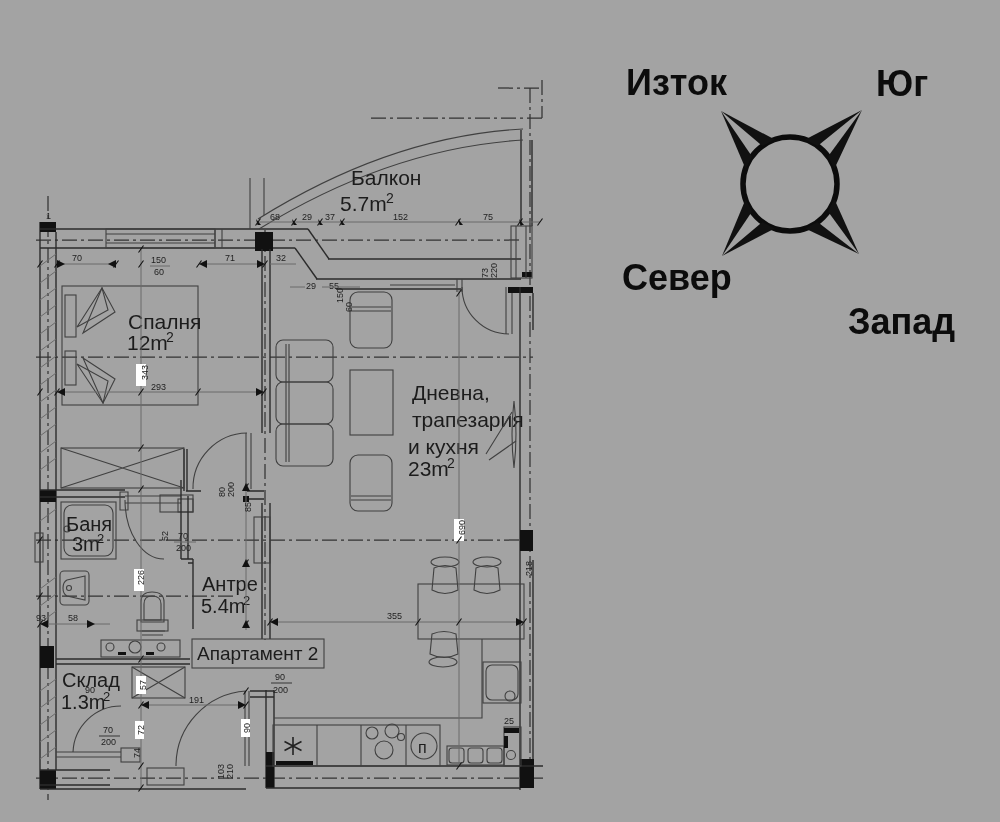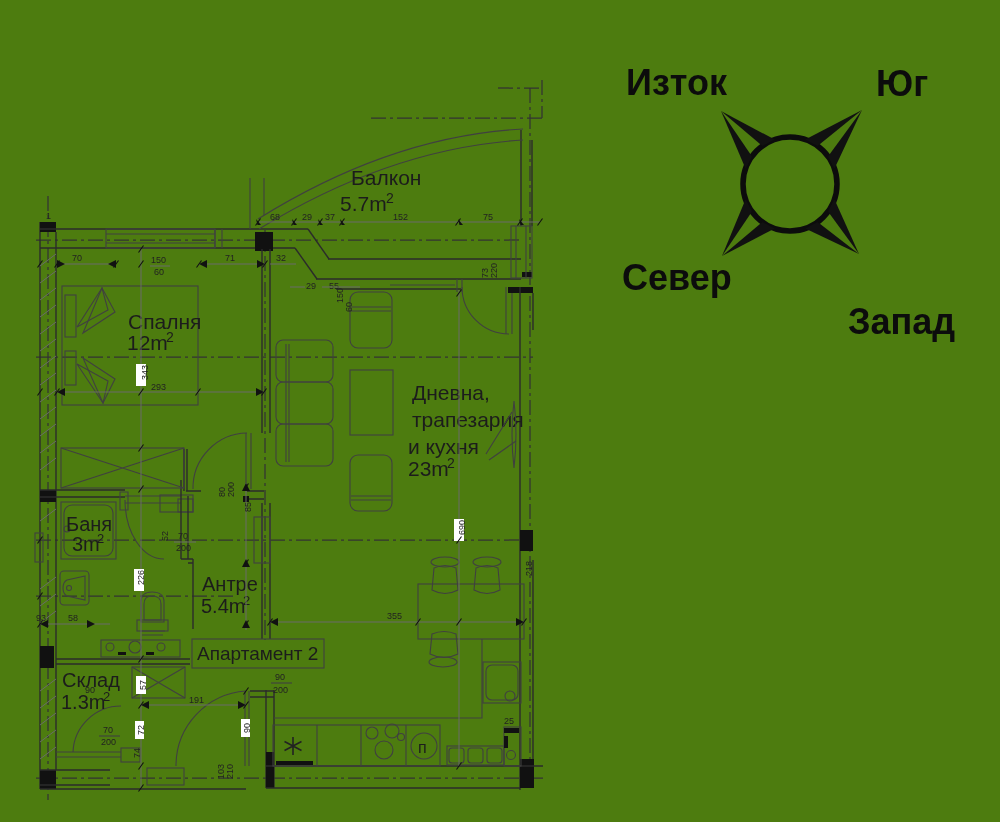--- a/index.html
+++ b/index.html
@@ -1,16 +1,16 @@
 <!DOCTYPE html>
 <html><head>
 <meta charset="utf-8">
 <style>
 html,body{margin:0;padding:0;background:#fff;}
-#c{position:relative;width:1000px;height:822px;background:#4d7c0f;overflow:hidden;
+#c{position:relative;width:1000px;height:822px;background:#a3a3a3;overflow:hidden;
    font-family:"Liberation Sans", sans-serif;}
 svg{position:absolute;top:0;left:0;}
 .w{stroke:#2b2b2b;stroke-width:1.4;fill:none}
 .t{stroke:#404040;stroke-width:1.1;fill:none}
 .tk{stroke:#6a6a6a;stroke-width:1;fill:none}
 .dd{stroke:#333;stroke-width:1.25;fill:none;stroke-dasharray:15 4 3 4}
 .blk{fill:#111;stroke:none}
 text{fill:#1c1c1c}
 .lab{font-size:21px;}
 .lab2{font-size:20px;}

